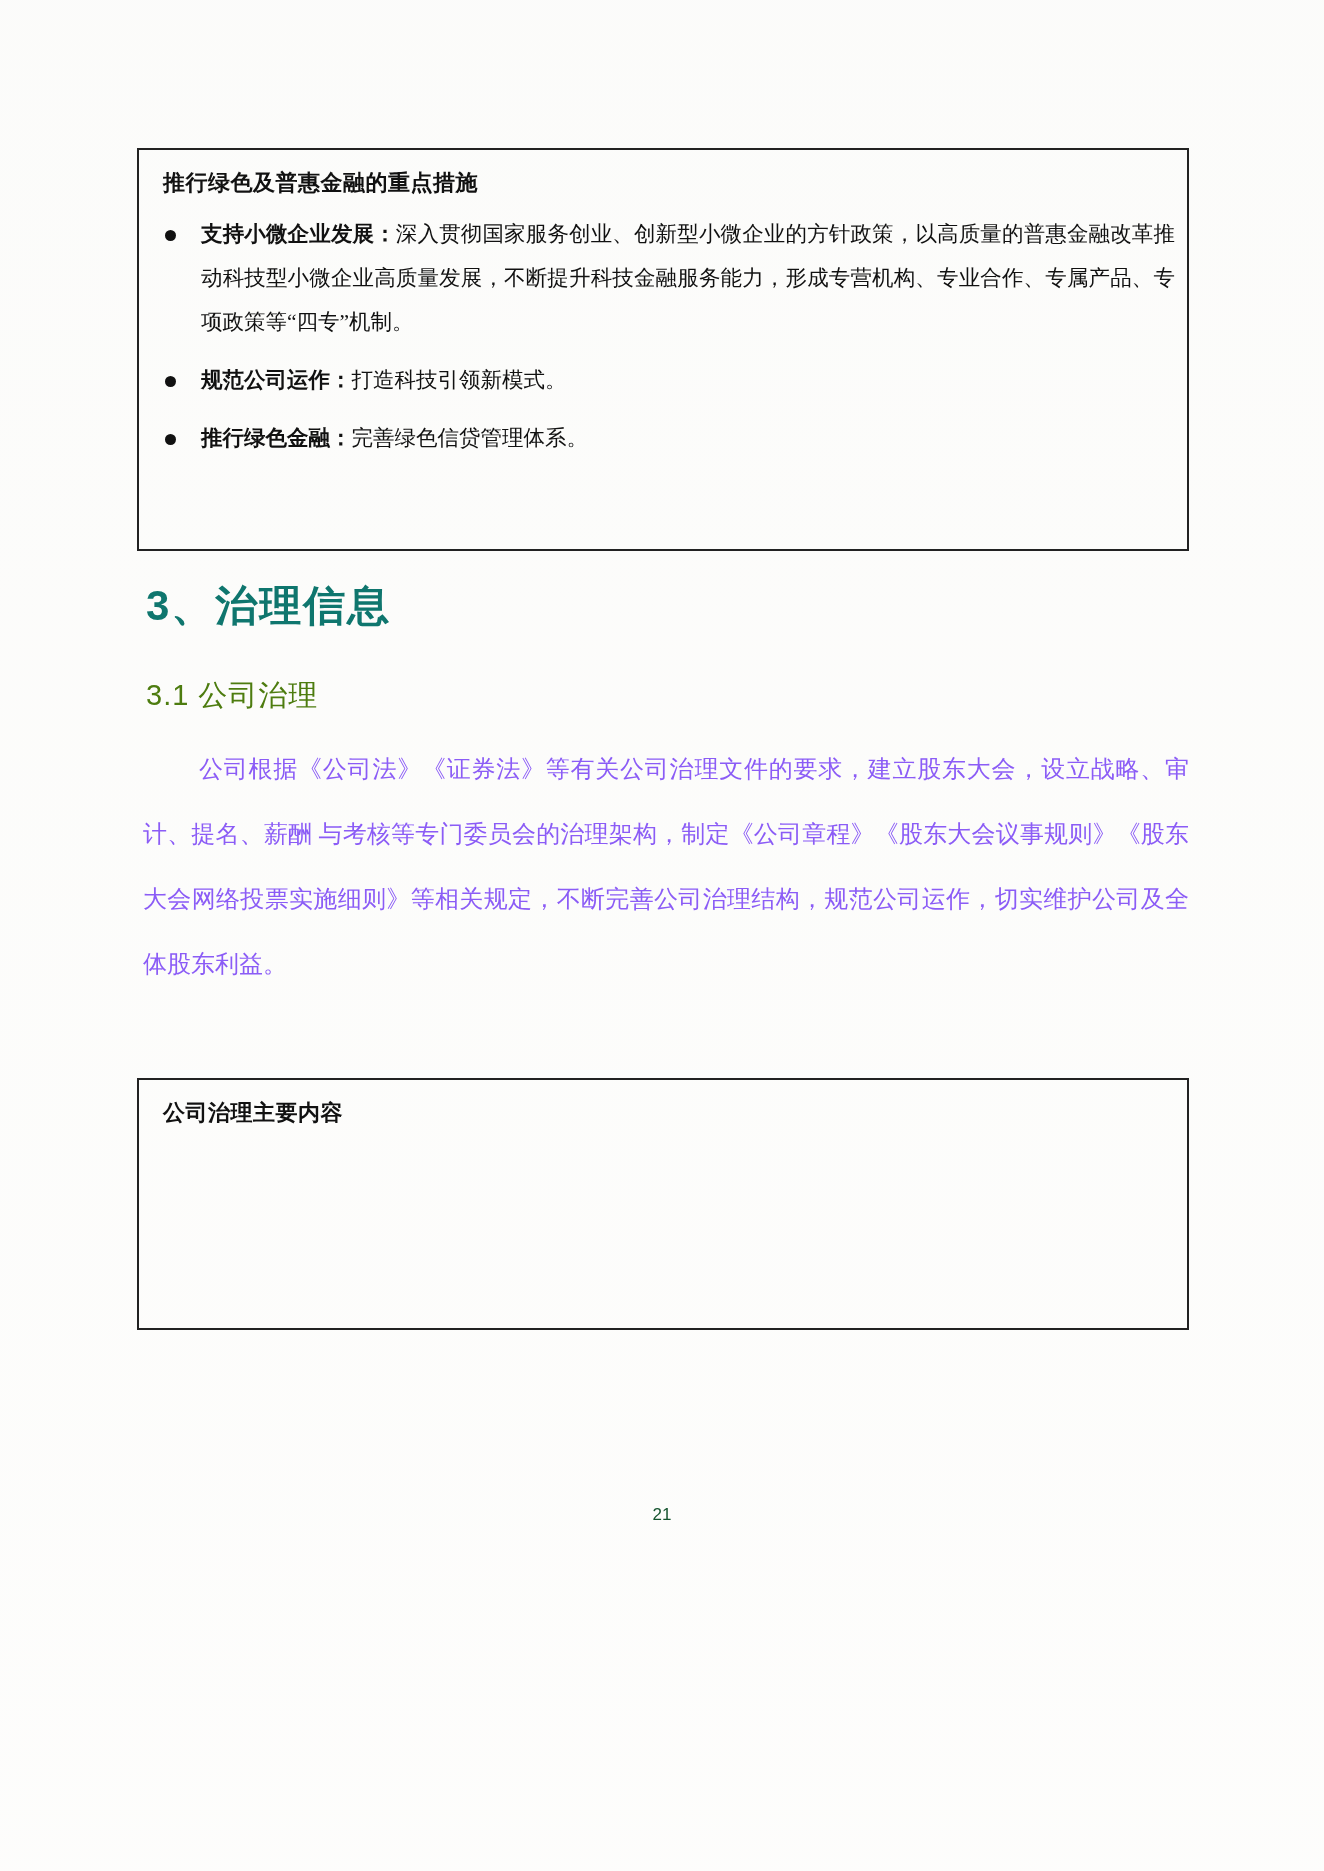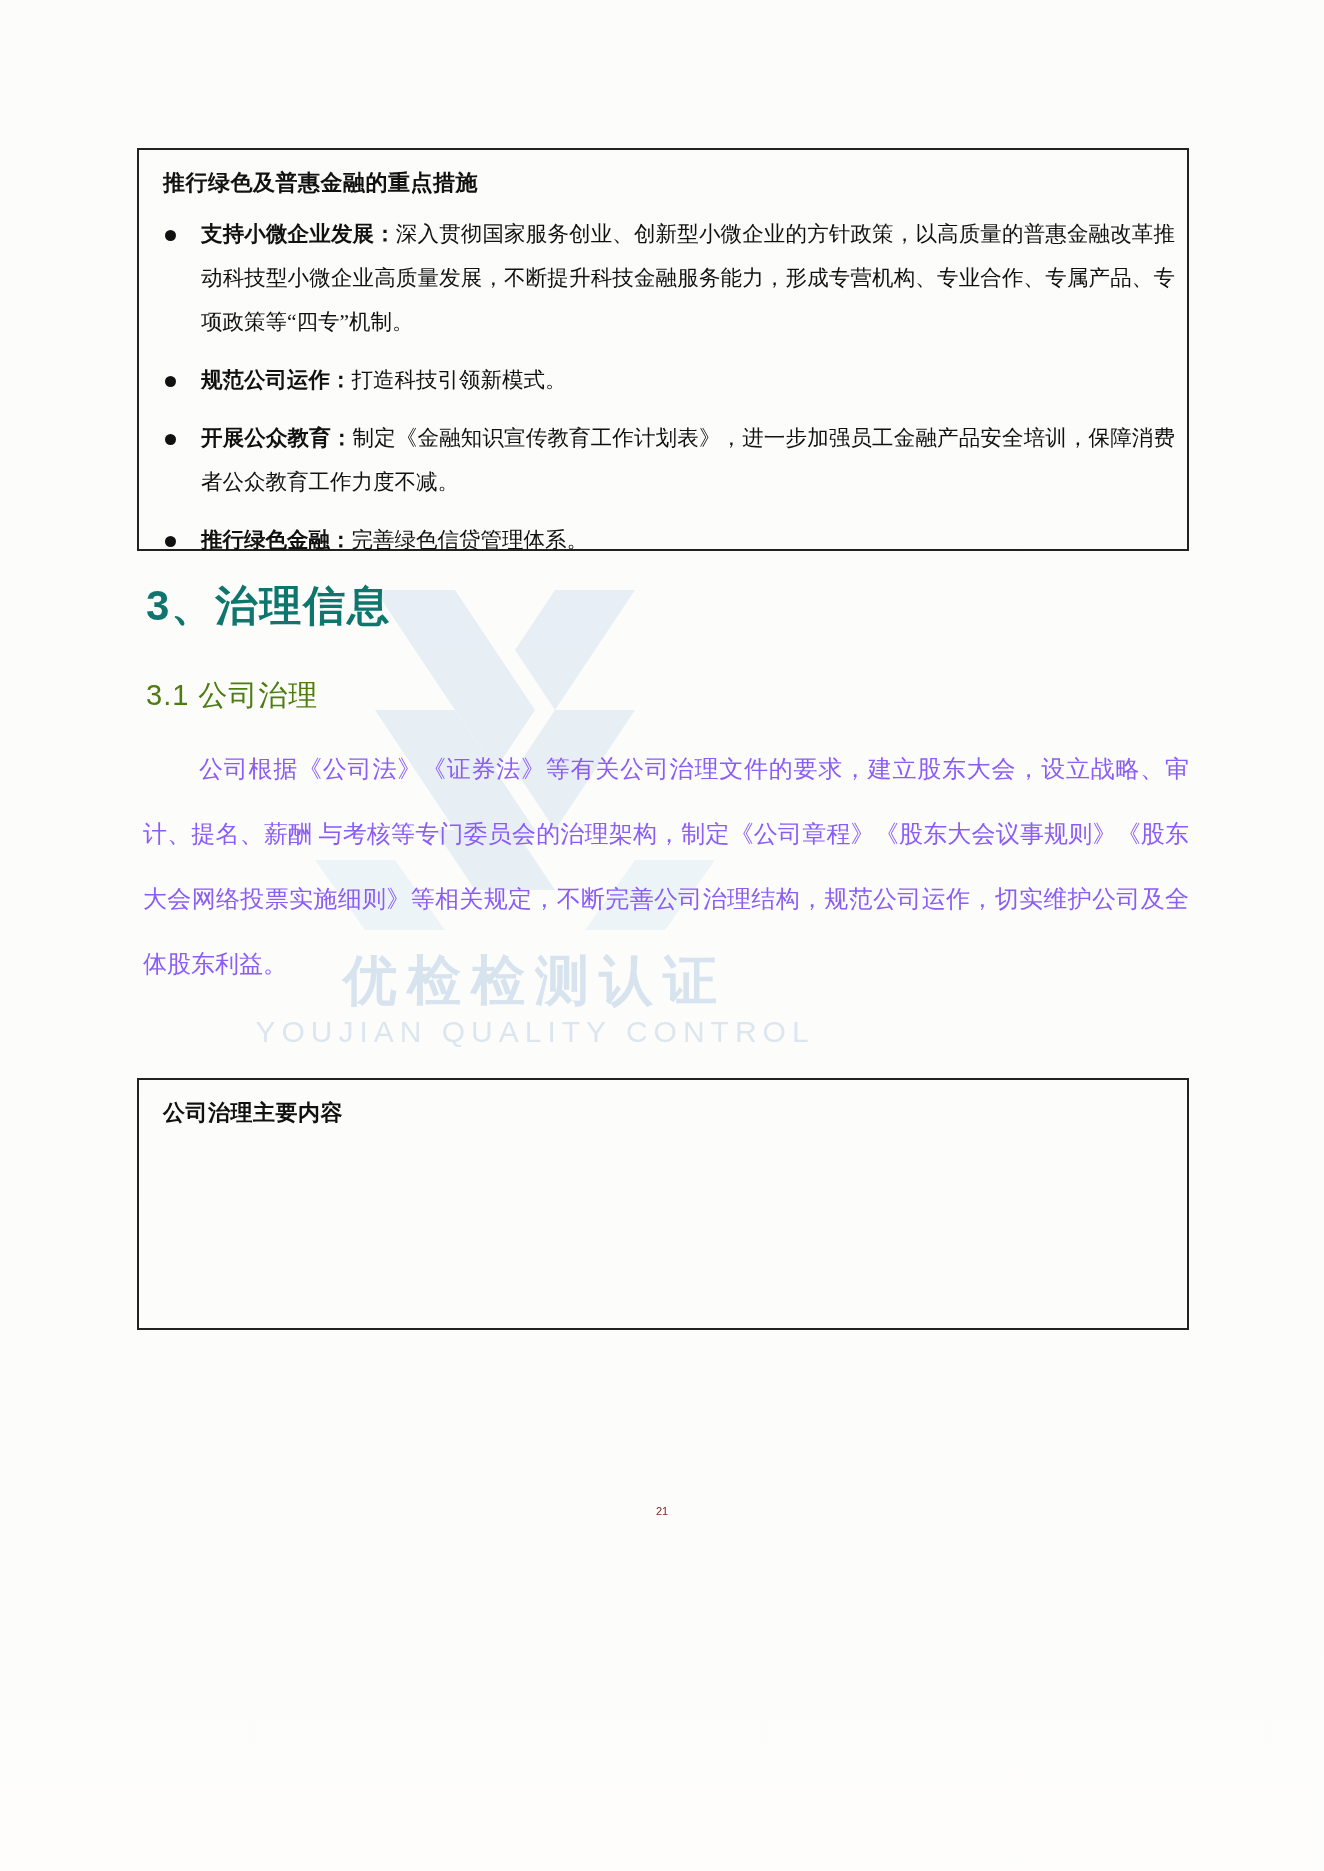--- a/index.html
+++ b/index.html
@@ -162,62 +162,42 @@
   }
 
   
   .page-number {
     position: absolute;
     left: 0;
     right: 0;
     top: 1505px;
     text-align: center;
     font-family: "Liberation Sans", sans-serif;
-    font-size: 11px;
-    color: #7f1d1d;
+    font-size: 17px;
+    color: #14532d;
   }
 </style>
 </head>
 <body>
 
 <div class="page">
 
-  <div class="watermark">
-    <svg width="560" height="520" viewBox="0 0 560 520" xmlns="http://www.w3.org/2000/svg">
-      <g fill="#cfe0ee" opacity="0.85">
-        <polygon points="120,30 200,30 280,150 240,210"></polygon>
-        <polygon points="300,30 380,30 300,150 260,90"></polygon>
-        <polygon points="120,150 200,150 280,270 240,330"></polygon>
-        <polygon points="300,150 380,150 300,270 260,210"></polygon>
-        <polygon points="180,270 260,270 300,330 220,330"></polygon>
-      </g>
-      <g fill="#d9e8f3" opacity="0.8">
-        <polygon points="60,300 140,300 190,370 110,370"></polygon>
-        <polygon points="380,300 460,300 410,370 330,370"></polygon>
-      </g>
-    </svg>
-    <div class="wm-text">优检检测认证</div>
-    <div class="wm-sub">YOUJIAN QUALITY CONTROL</div>
-  </div>
 
   <div class="content">
 
     <div class="box box-1">
       <div class="box-title">推行绿色及普惠金融的重点措施</div>
       <ul class="bullets">
         <li class="bullet">
           <b>支持小微企业发展：</b><span>深入贯彻国家服务创业、创新型小微企业的方针政策，以高质量的普惠金融改革推动科技型小微企业高质量发展，不断提升科技金融服务能力，形成专营机构、专业合作、专属产品、专项政策等“四专”机制。</span>
         </li>
         <li class="bullet">
           <b>规范公司运作：</b><span>打造科技引领新模式。</span>
         </li>
         <li class="bullet">
-          <b>开展公众教育：</b><span>制定《金融知识宣传教育工作计划表》，进一步加强员工金融产品安全培训，保障消费者公众教育工作力度不减。</span>
-        </li>
-        <li class="bullet">
           <b>推行绿色金融：</b><span>完善绿色信贷管理体系。</span>
         </li>
       </ul>
     </div>
 
     <div class="h-num">3、治理信息</div>
     <div class="h-sub">3.1 公司治理</div>
 
     <div class="para">公司根据《公司法》《证券法》等有关公司治理文件的要求，建立股东大会，设立战略、审计、提名、薪酬 与考核等专门委员会的治理架构，制定《公司章程》《股东大会议事规则》《股东大会网络投票实施细则》等相关规定，不断完善公司治理结构，规范公司运作，切实维护公司及全体股东利益。</div>
 

